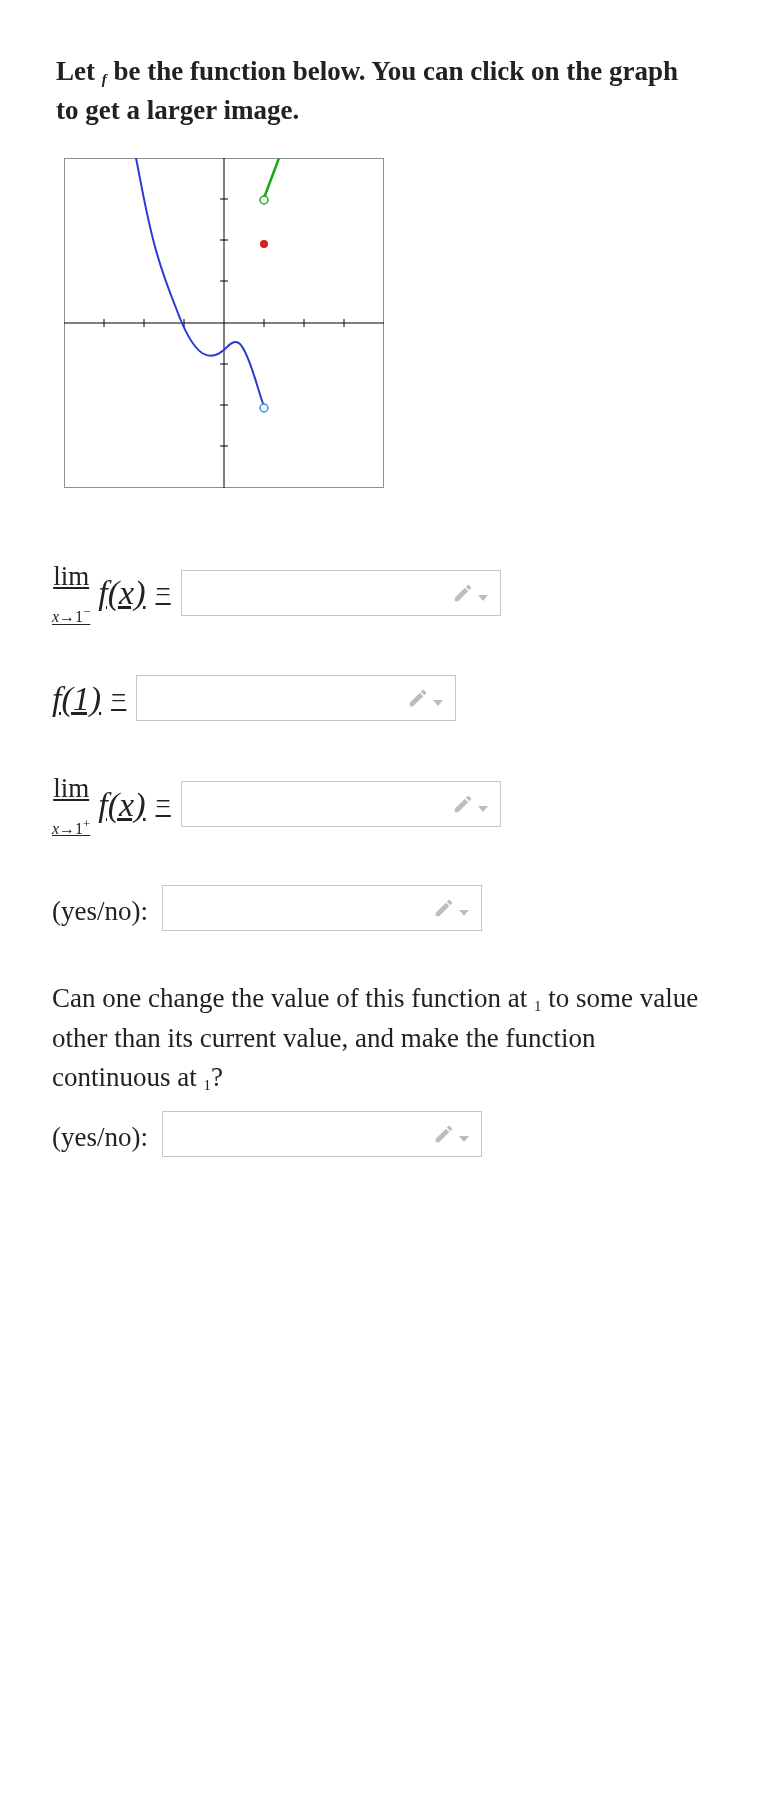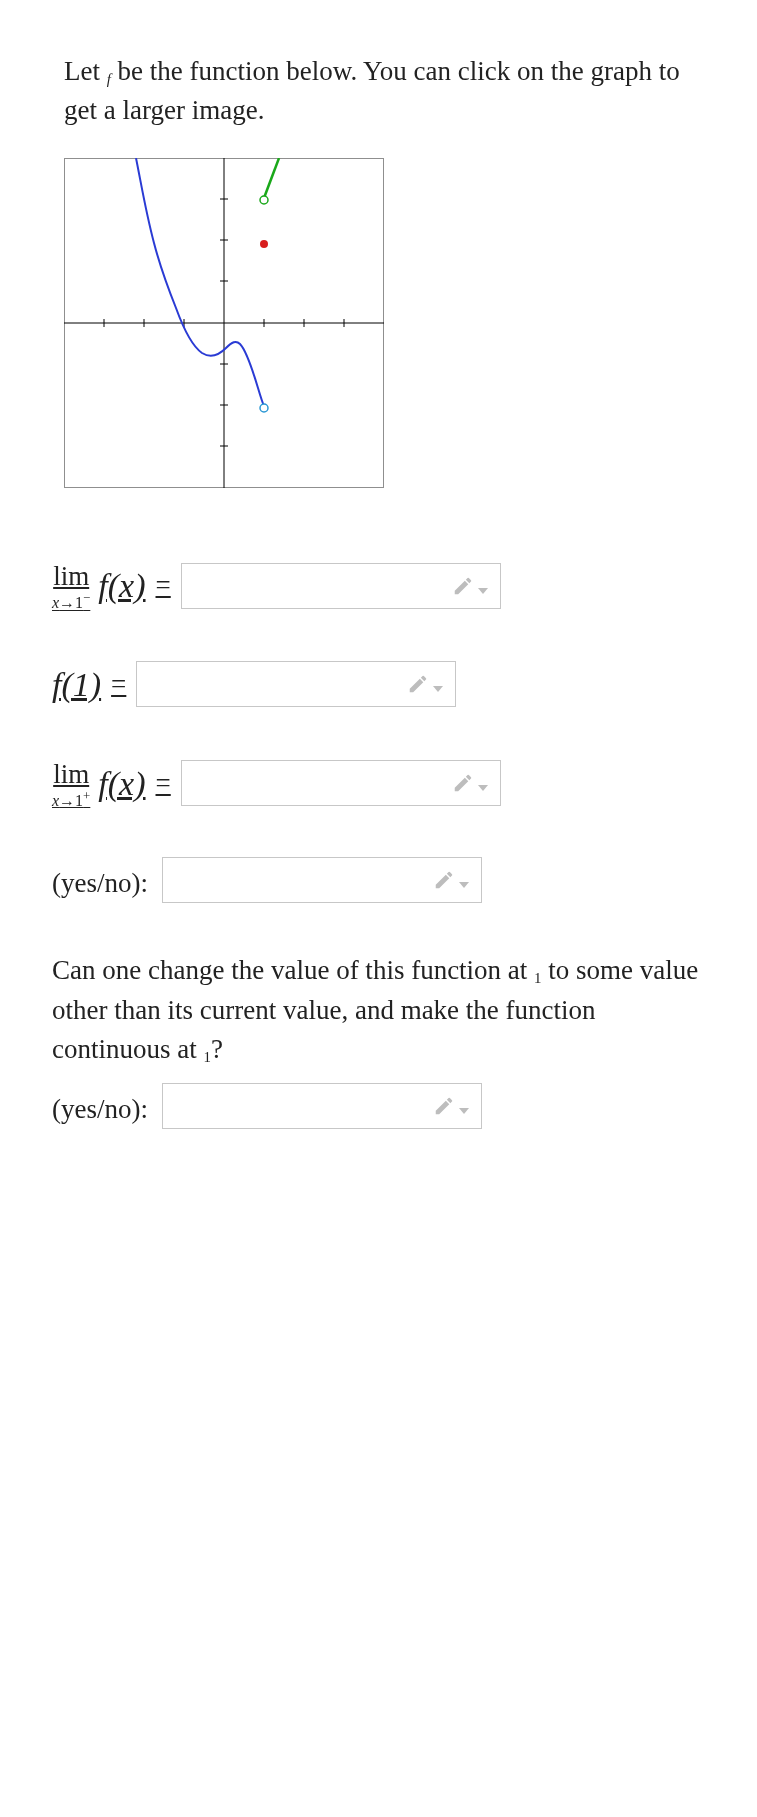--- a/index.html
+++ b/index.html
@@ -10,21 +10,22 @@
     color: #222;
   }
   .page {
     box-sizing: border-box;
     width: 757px;
     padding: 52px 52px 60px 52px;
     font-size: 27px;
     line-height: 1.45;
   }
   .para {
-    margin: 0 0 28px 12px;
+    margin: 0 0 28px 4px;
+    font-weight: bold;
   }
   .graph-wrap {
     margin: 8px 0 60px 12px;
   }
   .math-i {
     font-style: italic;
     font-family: "Latin Modern", "STIX", "Times New Roman", serif;
   }
   .lim-block {
     display: inline-block;
@@ -32,21 +33,21 @@
     vertical-align: middle;
     font-family: "Latin Modern", "STIX", "Times New Roman", serif;
     line-height: 1;
     padding-top: 4px;
   }
   .lim-top {
     font-size: 27px;
   }
   .lim-bot {
     font-size: 16px;
-    margin-top: 2px;
+    margin-top: 16px;
   }
   .fx {
     font-family: "Latin Modern", "STIX", "Times New Roman", serif;
     font-style: italic;
     font-size: 34px;
   }
   .eq-row {
     display: flex;
     align-items: center;
     margin: 26px 0 48px 0;

